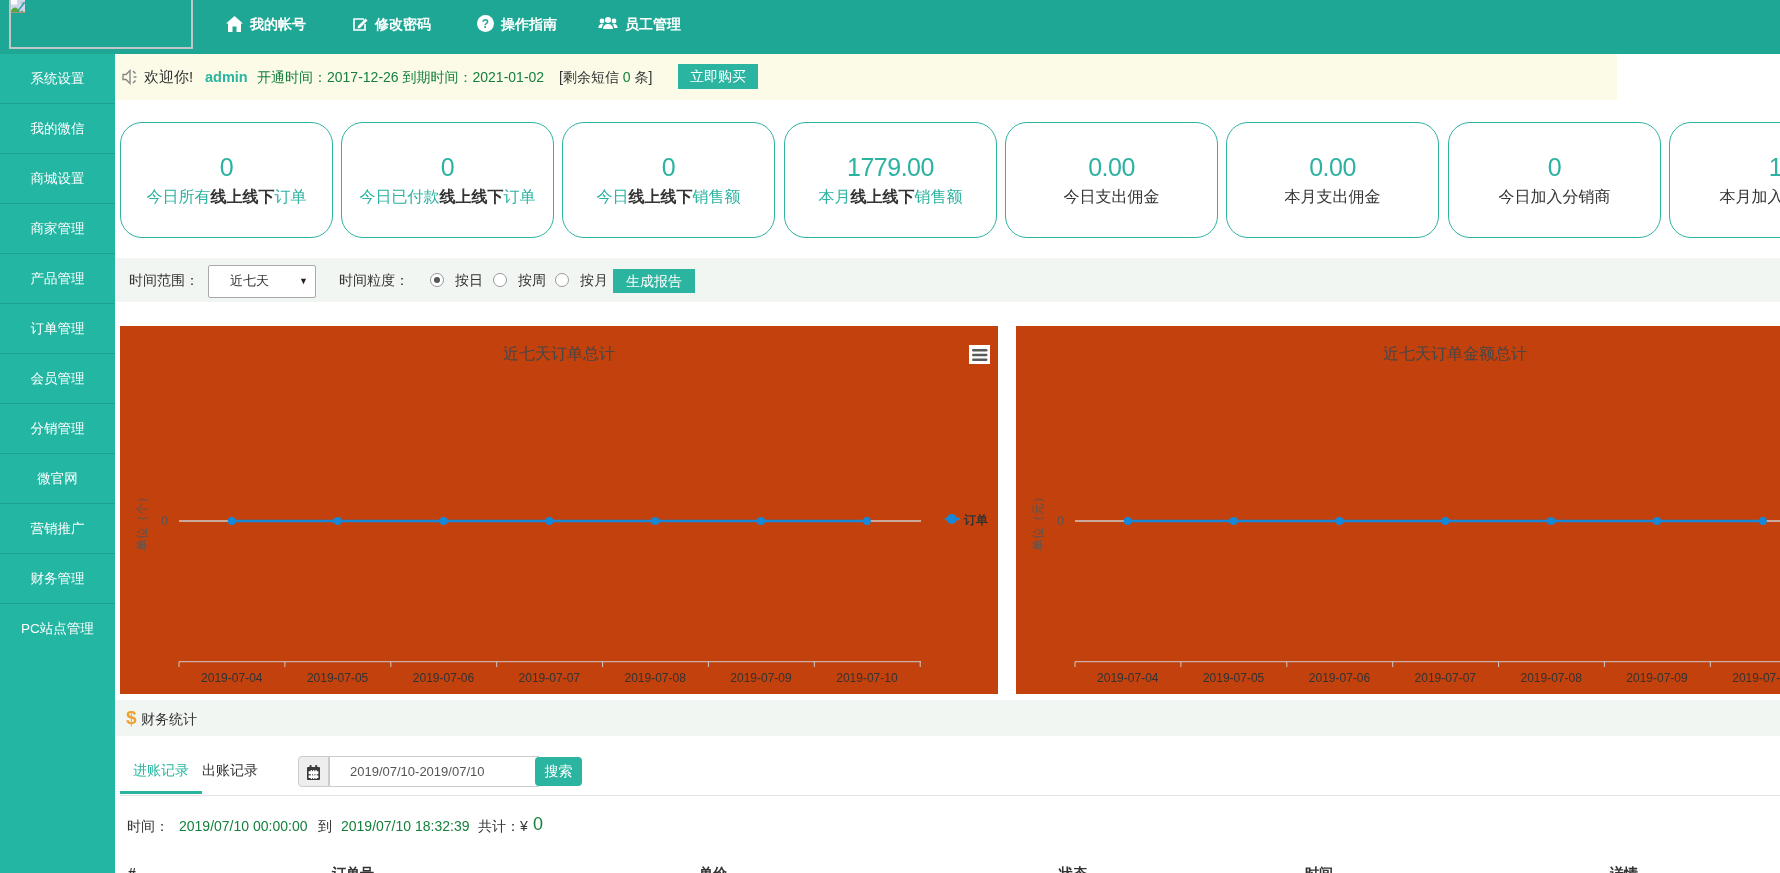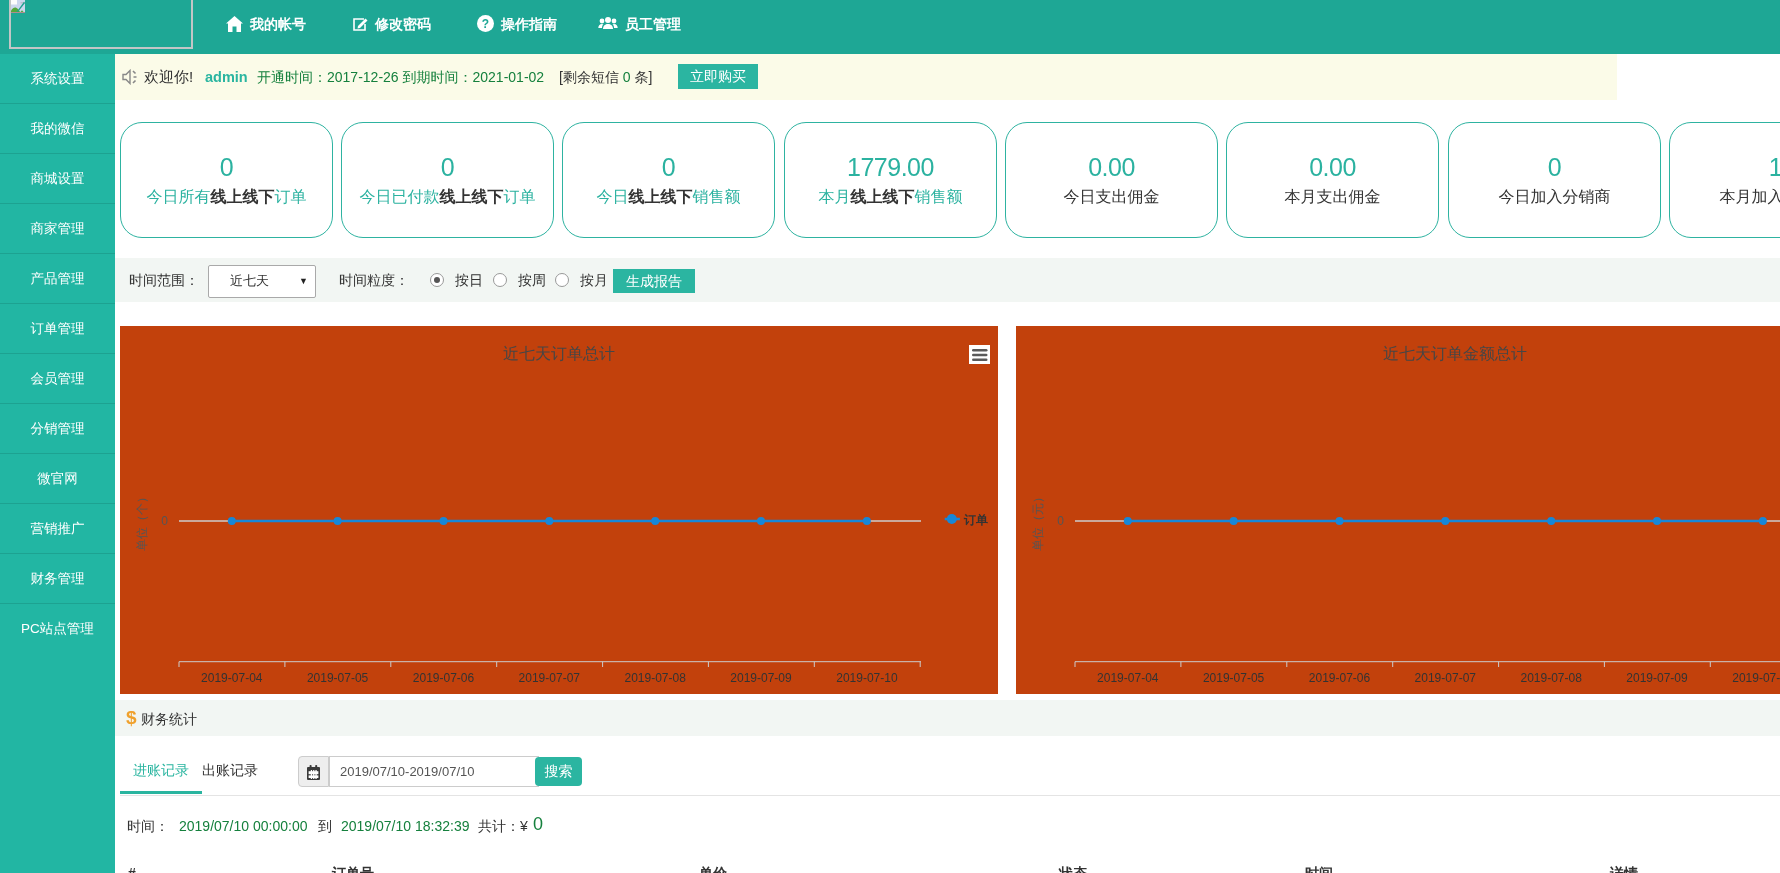--- a/index.html
+++ b/index.html
@@ -294,21 +294,21 @@
           <rect x="0" y="2" width="13" height="13" rx="1" fill="#3a3a3a"></rect>
           <rect x="1.6" y="6.2" width="9.8" height="3" fill="#fff"></rect>
           <rect x="1.6" y="10.4" width="9.8" height="2.6" fill="#fff"></rect>
           <rect x="3.8" y="5" width="1.3" height="9" fill="#fff"></rect>
           <rect x="6.1" y="5" width="1.3" height="9" fill="#fff"></rect>
           <rect x="8.4" y="5" width="1.3" height="9" fill="#fff"></rect>
         </svg>
       </div>
       <div style="position:absolute;left:214px;top:6px;width:210px;height:31px;background:#fff;
            border:1px solid #ccc;line-height:29px;font-size:13px;color:#555;
-           padding-left:10px">2019/07/10-2019/07/10</div>
+           padding-left:20px">2019/07/10-2019/07/10</div>
       <div class="btn" style="position:absolute;left:420px;top:7px;width:47px;height:29px;
            line-height:29px;font-size:14px;border-radius:4px">搜索</div>
     </div>
 
     <div style="position:absolute;left:0;top:763px;height:18px;font-size:14px;color:#333;
          line-height:18px;white-space:nowrap">
       <span class="abs" style="left:12px">时间：</span>
       <span class="abs red" style="left:64px">2019/07/10 00:00:00</span>
       <span class="abs" style="left:203px">到</span>
       <span class="abs red" style="left:226px">2019/07/10 18:32:39</span>

